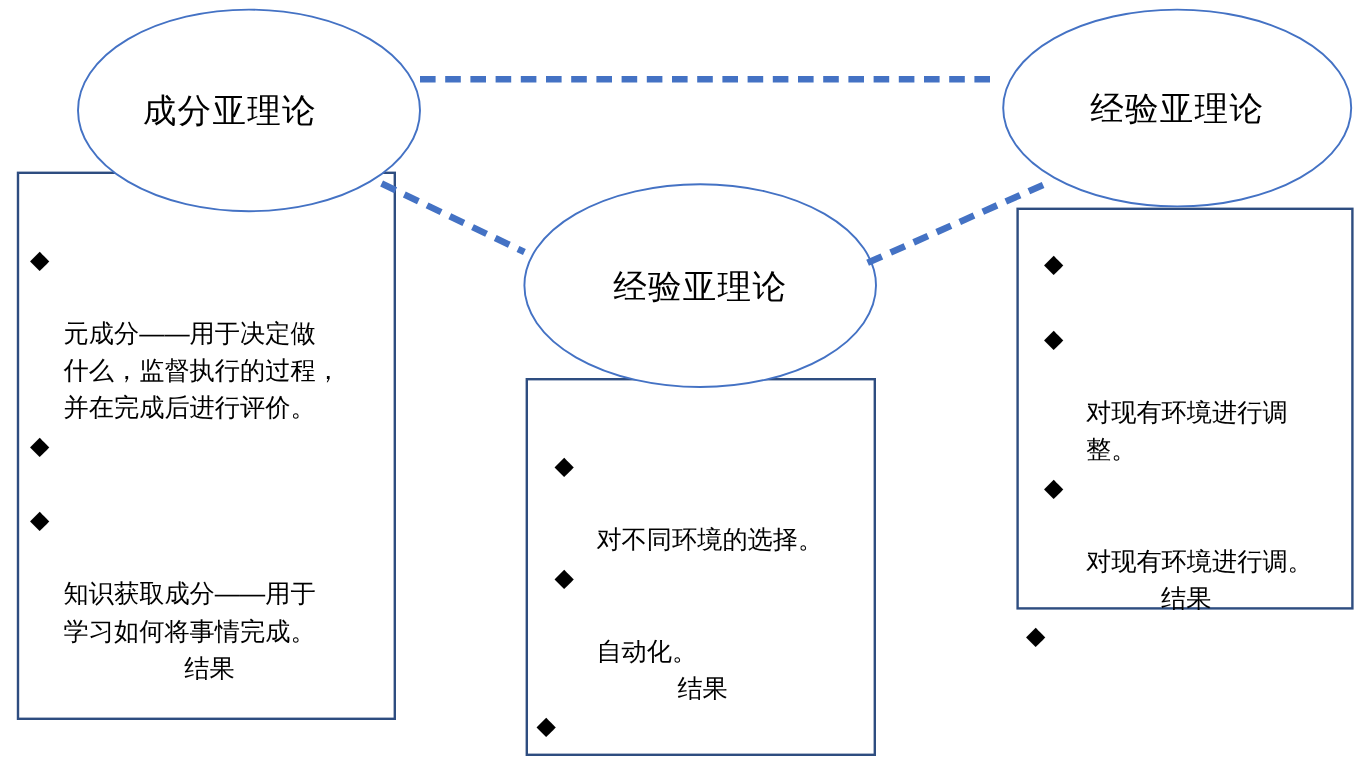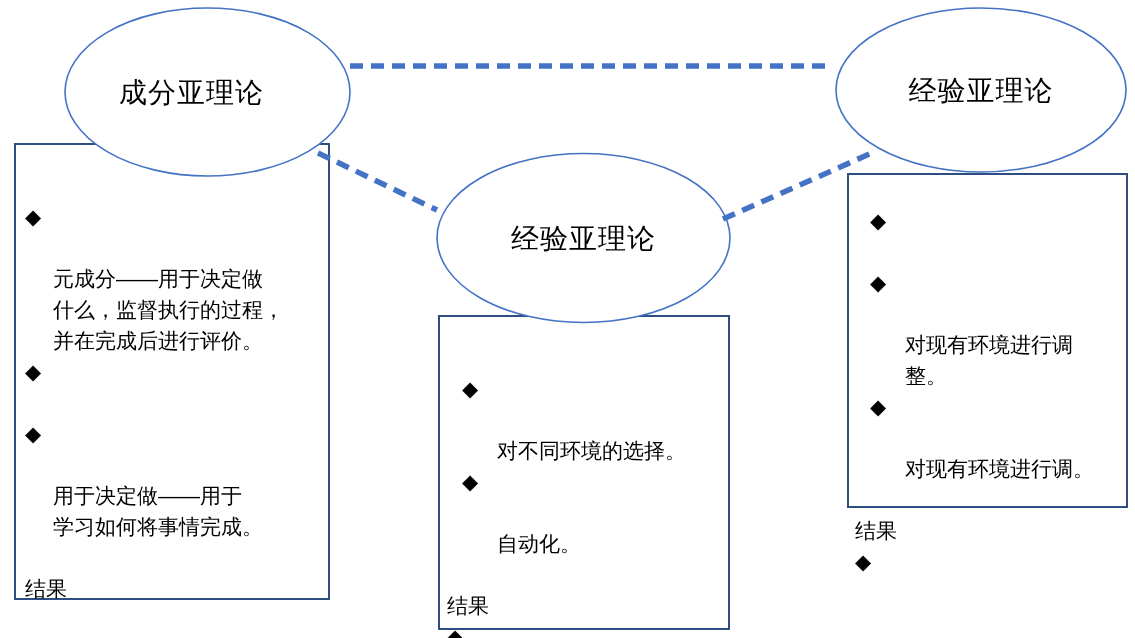--- a/index.html
+++ b/index.html
@@ -24,21 +24,21 @@
   .dbox-inner { position: relative; z-index: 2; }
   #box-componential { left: 14px;  top: 143px; width: 316px; height: 457px; padding: 56px 4px 0 9px; }
   #box-experiential { left: 438px; top: 315px; width: 292px; height: 315px; padding: 56px 4px 0 7px; }
   #box-contextual   { left: 847px; top: 173px; width: 281px; height: 335px; padding: 30px 4px 0 6px; }
 
   .blist { margin: 0; }
   .blist.indented { margin-left: 15px; }
   .li { position: relative; padding-left: 28px; white-space: pre-line; }
   .li.wide-gap { padding-left: 35px; }
   .marker { position: absolute; left: 0; top: 0; }
-  .result-label { margin-top: 31px; white-space: pre-line; }
+  .result-label { white-space: pre-line; text-align: center; }
 
   
   svg.layer {
     position: absolute;
     left: 0; top: 0;
     width: 1135px; height: 638px;
     z-index: 1;
     pointer-events: none;
   }
 
@@ -68,21 +68,21 @@
           <span class="marker">◆</span>
           <span>元成分——用于决定做
 什么，监督执行的过程，
 并在完成后进行评价。</span>
         </div>
         <div class="li">
           <span class="marker">◆</span>
         </div>
         <div class="li">
           <span class="marker">◆</span>
-          <span>用于决定做——用于
+          <span>知识获取成分——用于
 学习如何将事情完成。</span>
         </div>
       </div>
       <div class="result-label">结果</div>
 
     </div>
   </div>
 
   <div class="dbox" id="box-experiential">
     <div class="dbox-inner">

